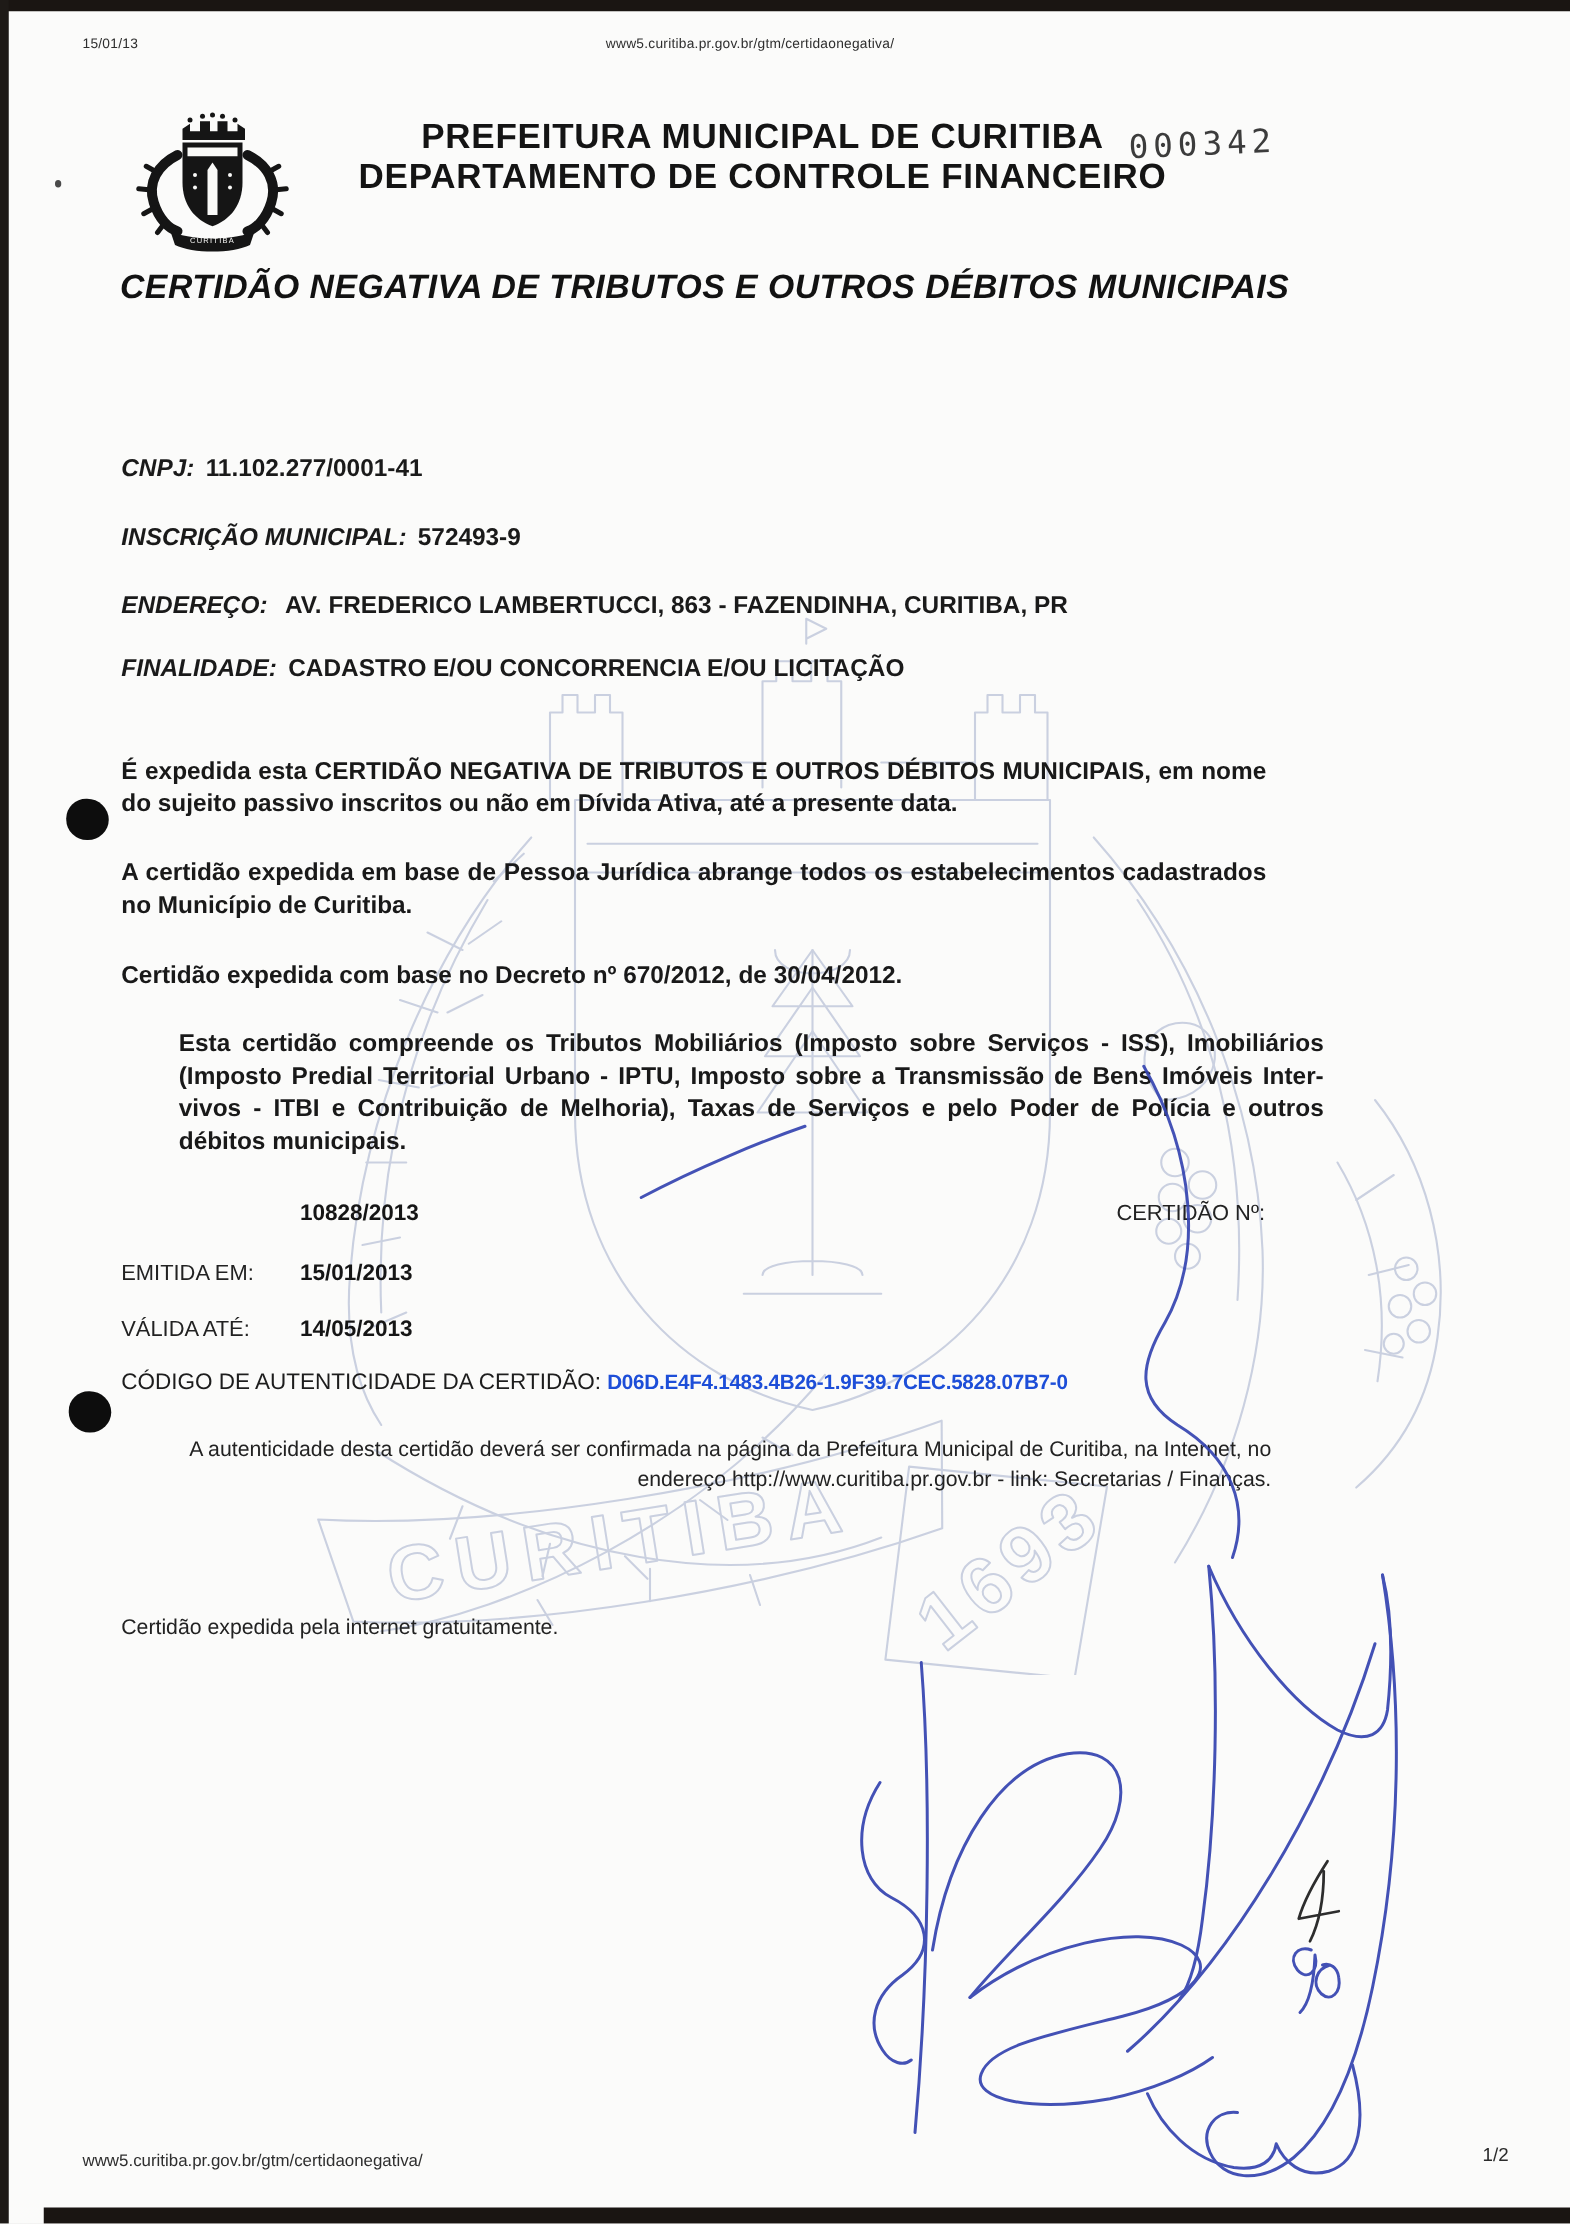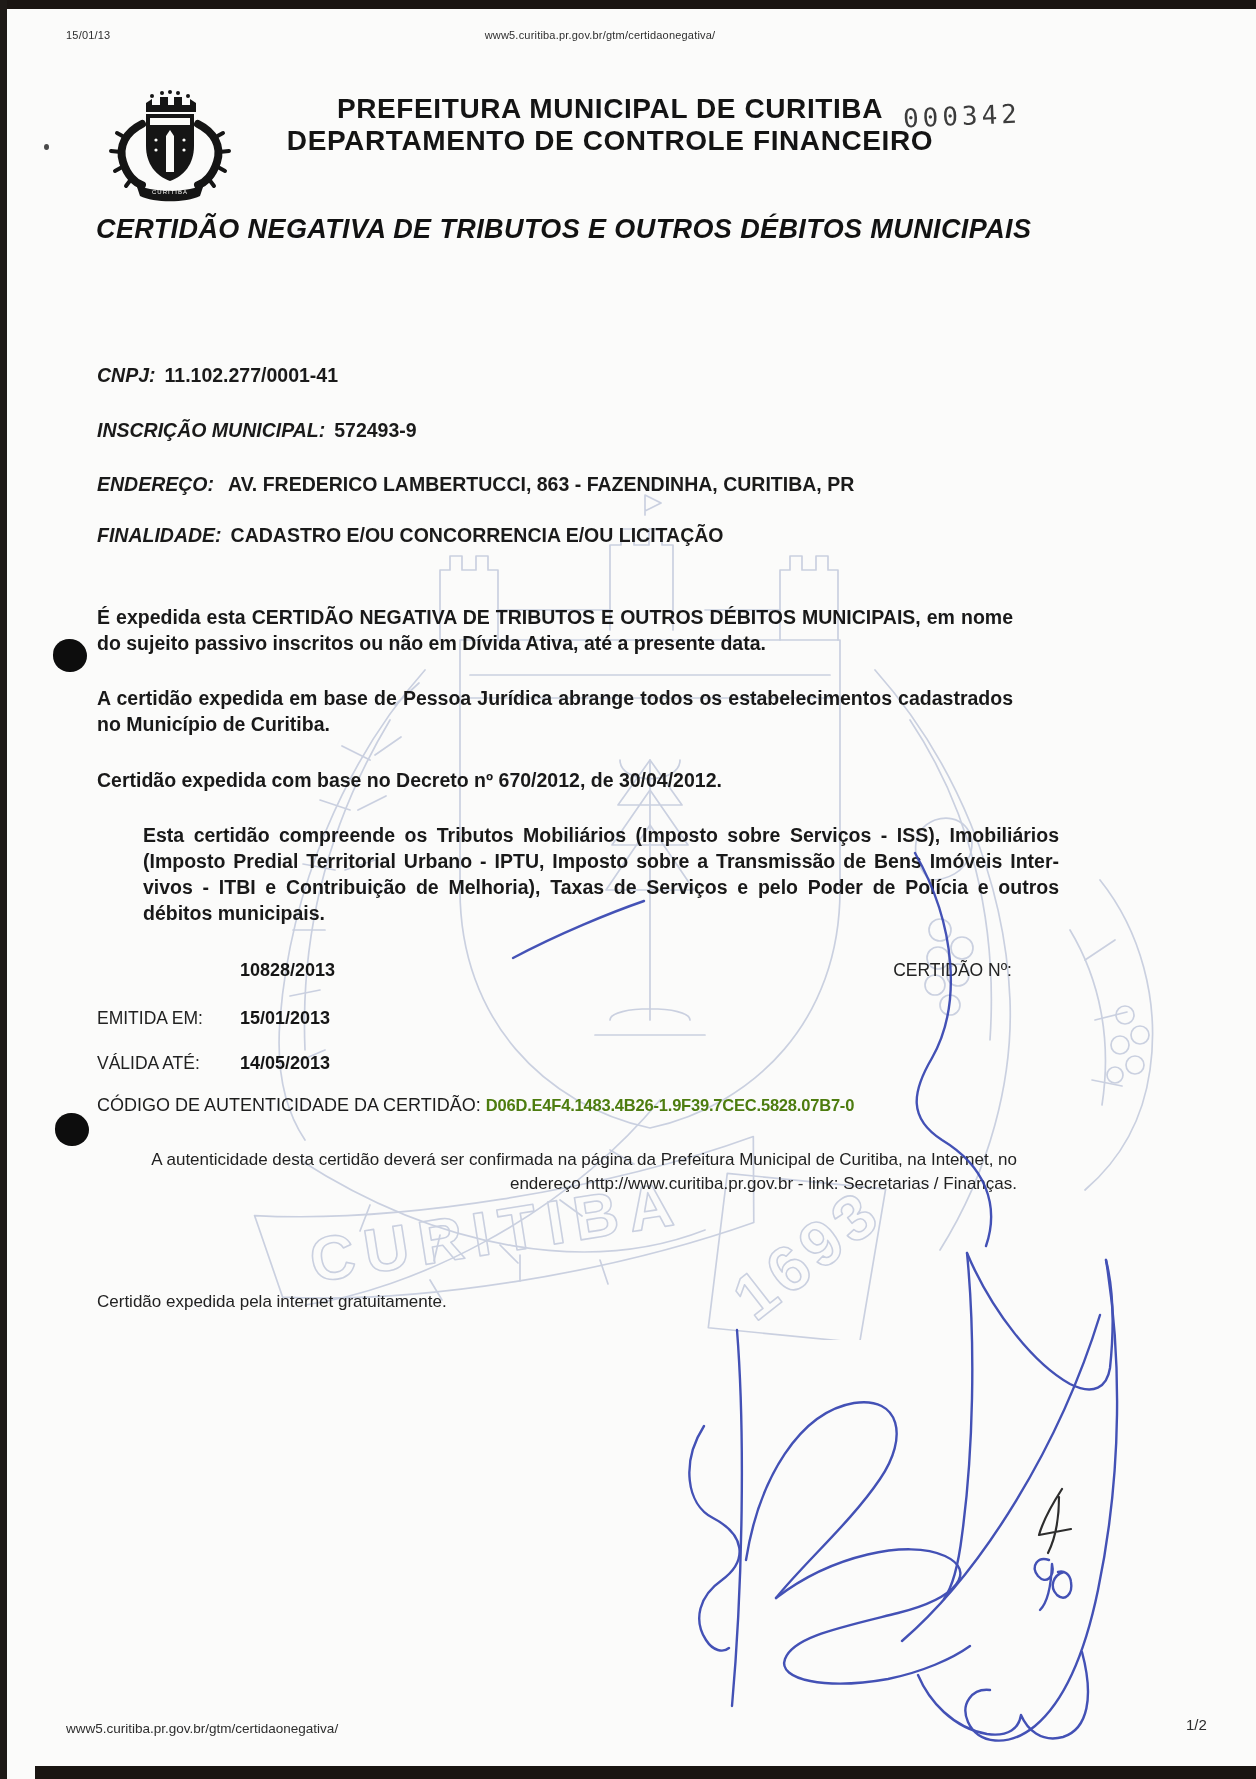--- a/index.html
+++ b/index.html
@@ -30,21 +30,21 @@
   .flabel{font-style:italic;}
   .fvalue{margin-left:9px;}
 
   .para{left:97px;width:916px;font-size:19.5px;font-weight:bold;line-height:26px;
         text-align:justify;color:#191919;}
   .para.noj{text-align:left;}
 
   .drow{left:97px;width:915px;font-size:17.5px;color:#222;}
   .dval{position:absolute;left:143px;top:0;font-size:18px;font-weight:bold;color:#151515;}
   .auth{left:97px;width:940px;font-size:18px;color:#1d1d1d;white-space:nowrap;}
-  .auth b{font-size:16.5px;letter-spacing:-0.2px;color:#4d7c0f;}
+  .auth b{font-size:16.5px;letter-spacing:-0.2px;color:#1d4ed8;}
 
   .note{left:97px;width:920px;font-size:17px;line-height:23.5px;color:#222;}
   .note.bold{font-weight:bold;text-align:justify;width:915px;color:#191919;}
 
   .punch{width:34px;height:33px;background:#0d0d0d;border-radius:48% 52% 50% 50%;}
   .punch1{left:53px;top:639px;}
   .punch2{left:55px;top:1113px;}
 
   .ftr-url{left:66px;top:1721px;font-size:13.5px;color:#2e2e2e;}
   .ftr-page{left:1186px;top:1716px;font-size:15px;color:#2b2b2b;}

